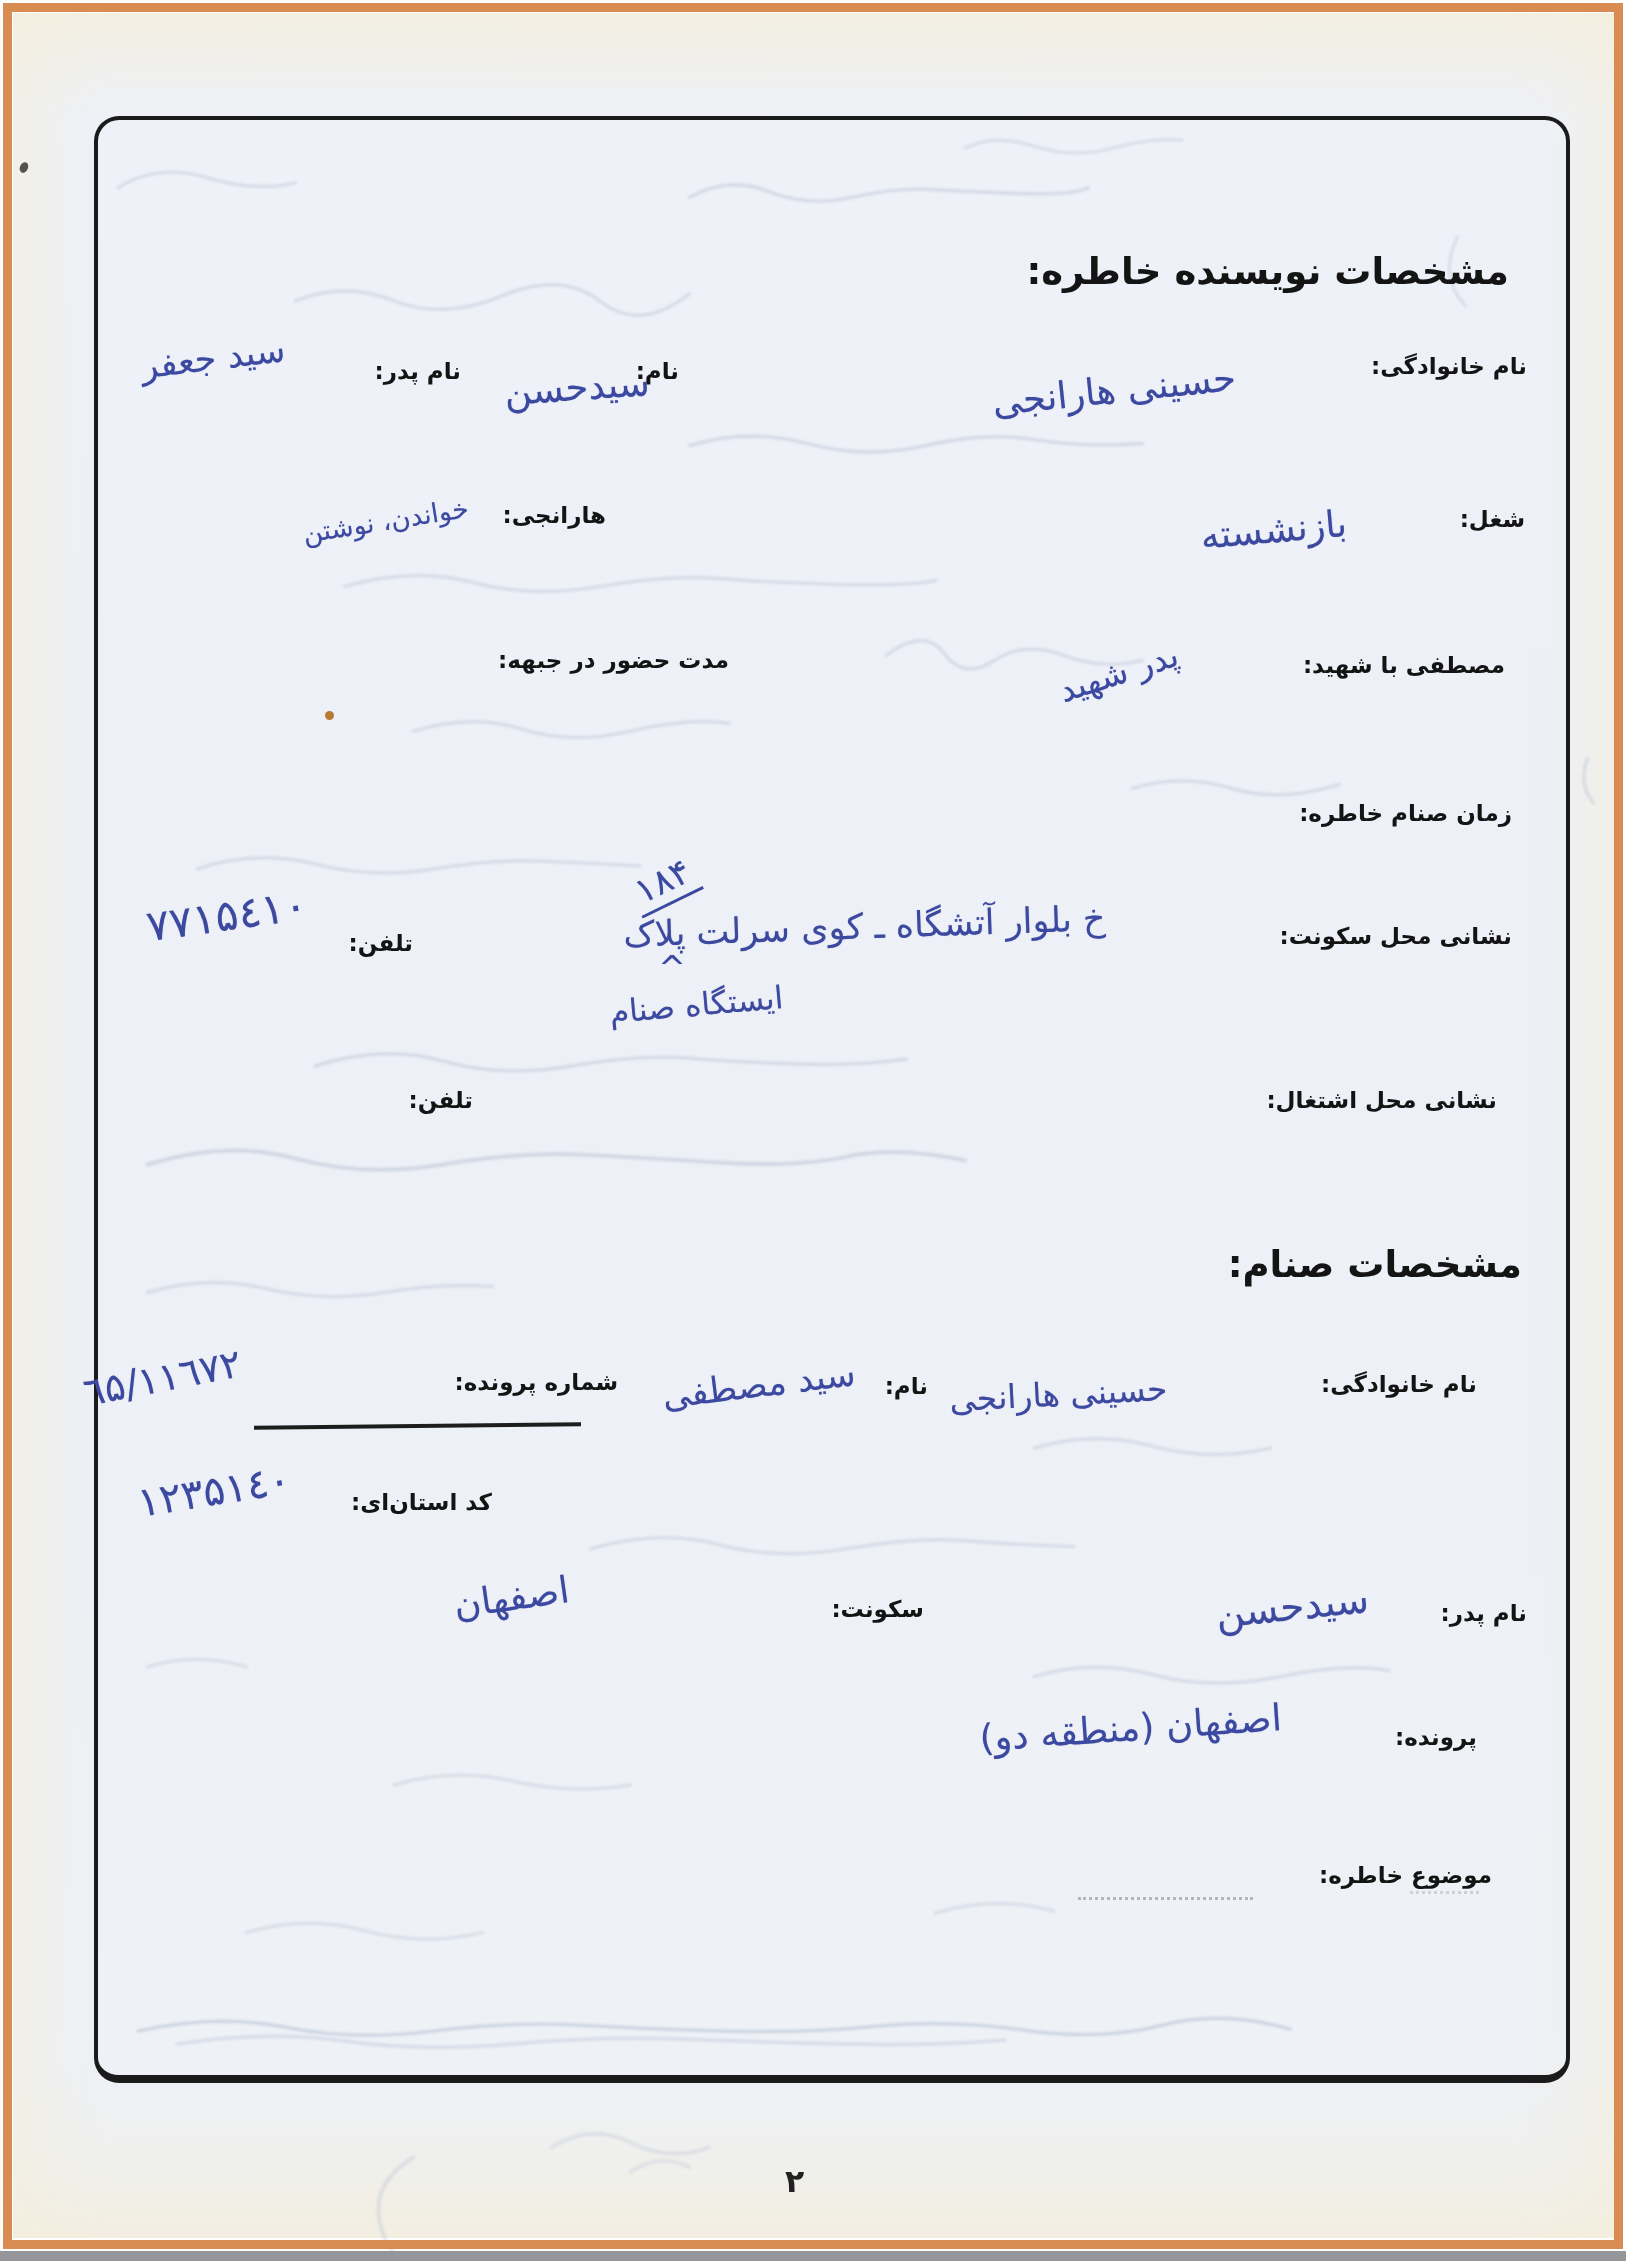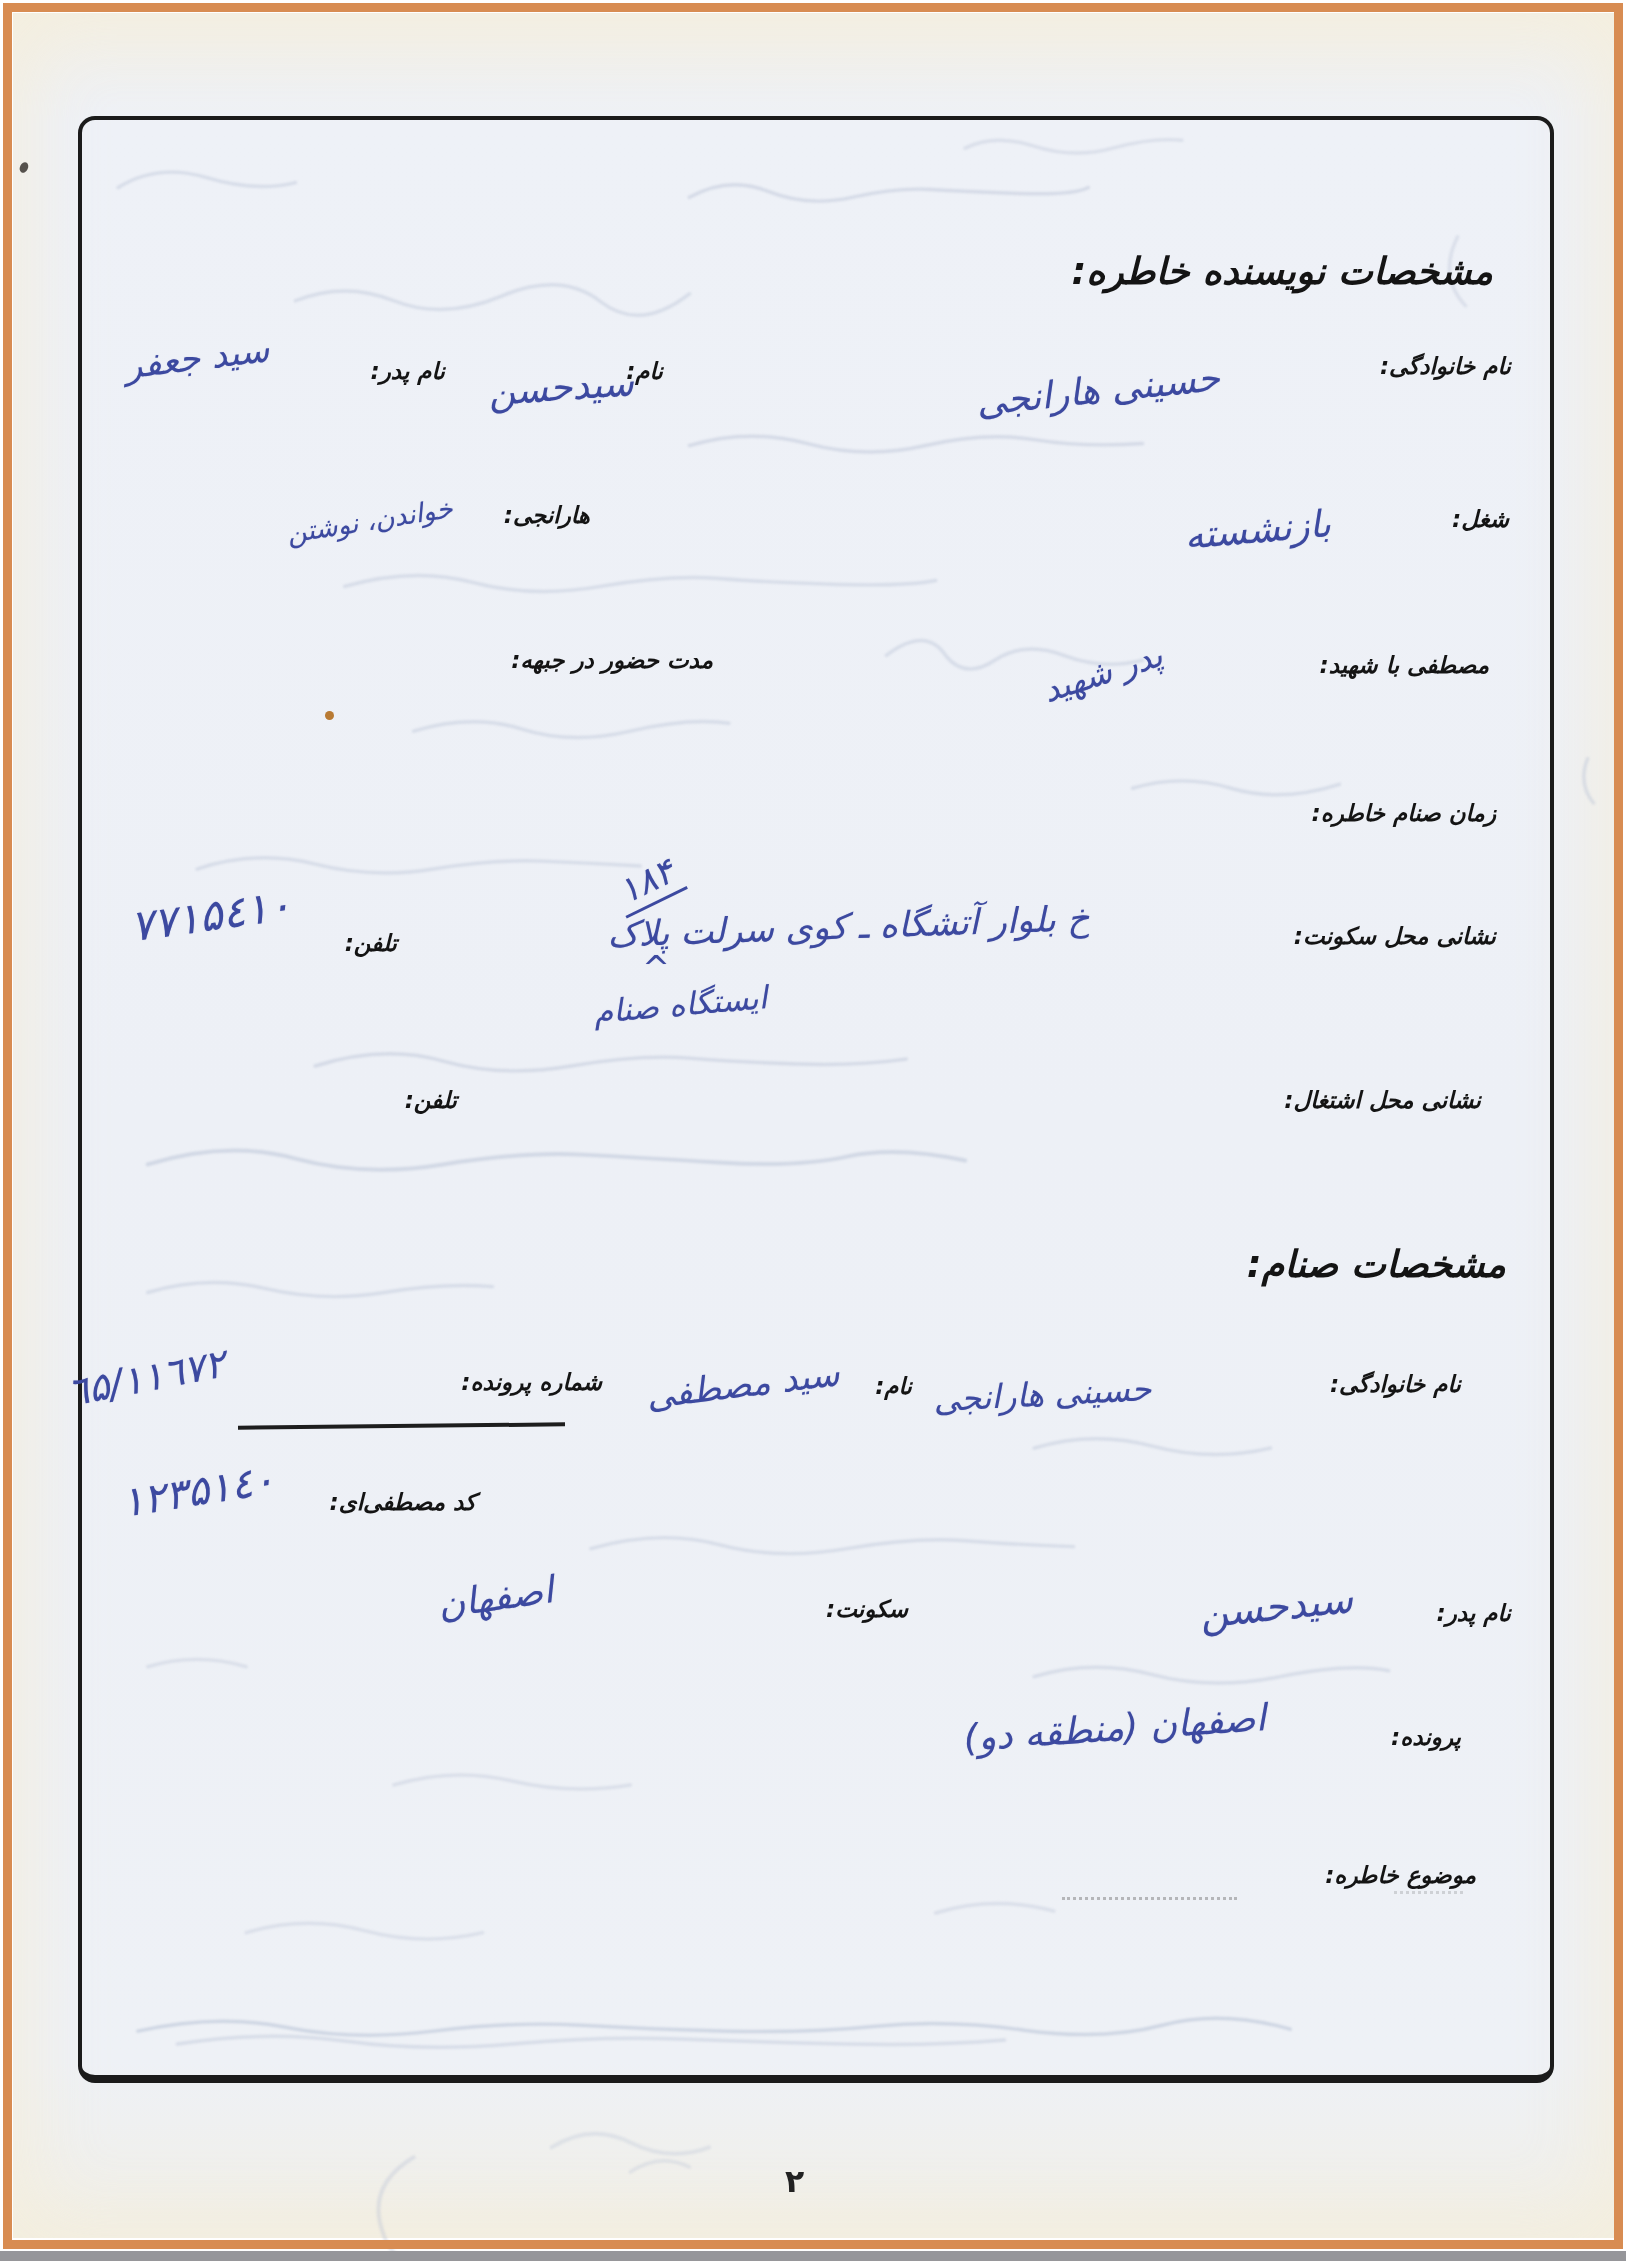--- a/index.html
+++ b/index.html
@@ -6,23 +6,23 @@
   .scan{position:relative;width:1626px;height:2262px;background:#ffffff;overflow:hidden;
         font-family:"DejaVu Sans","Liberation Sans",sans-serif;}
   .paper{position:absolute;left:12.8px;top:12.8px;width:1601px;height:2225px;
          background:linear-gradient(180deg,#f2f0e9 0%,#eef1f7 5%,#edf0f6 50%,#eef1f6 92%,#f1efe7 100%);}
   .paper::after{content:'';position:absolute;inset:0;
          box-shadow:inset 0 0 69px 21.7px rgba(244,238,219,0.75);pointer-events:none;}
   .frame{position:absolute;left:3px;top:3px;right:3px;bottom:12.8px;
          border:9.9px solid #d88c52;pointer-events:none;z-index:8;}
   .scanedge{position:absolute;left:0;right:0;bottom:0;height:10.8px;background:#96969a;z-index:9;}
   .bleed{position:absolute;left:0;top:0;z-index:1;filter:blur(1.1px);pointer-events:none;}
-  .form-box{position:absolute;left:78px;top:116px;width:1468px;height:1955px;
-            border:4.9px solid #1b1b1b;border-bottom-width:8.9px;border-radius:17px;
-            direction:rtl;z-index:3;font-style:italic;}
+  .form-box{position:absolute;left:94px;top:116px;width:1468px;height:1955px;
+            border:4.9px solid #1b1b1b;border-bottom-width:8.9px;border-radius:25px;
+            direction:rtl;z-index:3;}
   .lbl{position:absolute;font-weight:bold;color:#141414;font-size:23px;white-space:nowrap;}
   .section{font-size:37px;letter-spacing:1px;}
   .hw{position:absolute;color:#3c49a0;font-size:37px;white-space:nowrap;
       transform-origin:right center;text-shadow:0 0 1px rgba(60,73,160,.35);}
   .uline{position:absolute;height:3.9px;background:#1d1d1d;transform:rotate(-0.6deg);}
   .dotline{position:absolute;border-top:3px dotted rgba(110,110,110,.45);}
   .pagenum{position:absolute;left:785px;top:2163px;font-size:31.5px;font-weight:bold;color:#222;z-index:4;}
   .speck{position:absolute;border-radius:50%;z-index:4;}
 </style>
 </head>
@@ -102,21 +102,21 @@
     <div class="lbl section" style="top:1123px;right:44px">مشخصات صنام:</div>
 
     <div class="lbl" style="top:1251px;right:89px">نام خانوادگی:</div>
     <div class="hw" style="top:1249px;right:399px;font-size:33px;transform:rotate(-3deg);">حسینی هارانجی</div>
     <div class="lbl" style="top:1253px;right:638px">نام:</div>
     <div class="hw" style="top:1233px;right:711px;font-size:35px;transform:rotate(-7deg);">سید مصطفی</div>
     <div class="lbl" style="top:1249px;right:948px">شماره پرونده:</div>
     <div class="hw" style="top:1220px;right:1325px;font-size:39px;transform:rotate(-11deg);">٦۵/۱۱٦۷۲</div>
     <div class="uline" style="top:1304px;right:985px;width:327px;"></div>
 
-    <div class="lbl" style="top:1369px;right:1074px">کد مصطفی‌ای:</div>
+    <div class="lbl" style="top:1369px;right:1074px">کد استان‌ای:</div>
     <div class="hw" style="top:1335px;right:1276px;font-size:41px;letter-spacing:5.9px;transform:rotate(-9deg);">۱۲۳۵۱٤۰</div>
 
     <div class="lbl" style="top:1480px;right:39px">نام پدر:</div>
     <div class="hw" style="top:1456px;right:197px;font-size:39px;transform:rotate(-6deg);">سیدحسن</div>
     <div class="lbl" style="top:1476px;right:642px">سکونت:</div>
     <div class="hw" style="top:1448px;right:997px;transform:rotate(-8deg);">اصفهان</div>
 
     <div class="lbl" style="top:1604px;right:89px">پرونده:</div>
     <div class="hw" style="top:1576px;right:284px;transform:rotate(-4deg);">اصفهان (منطقه دو)</div>
 

